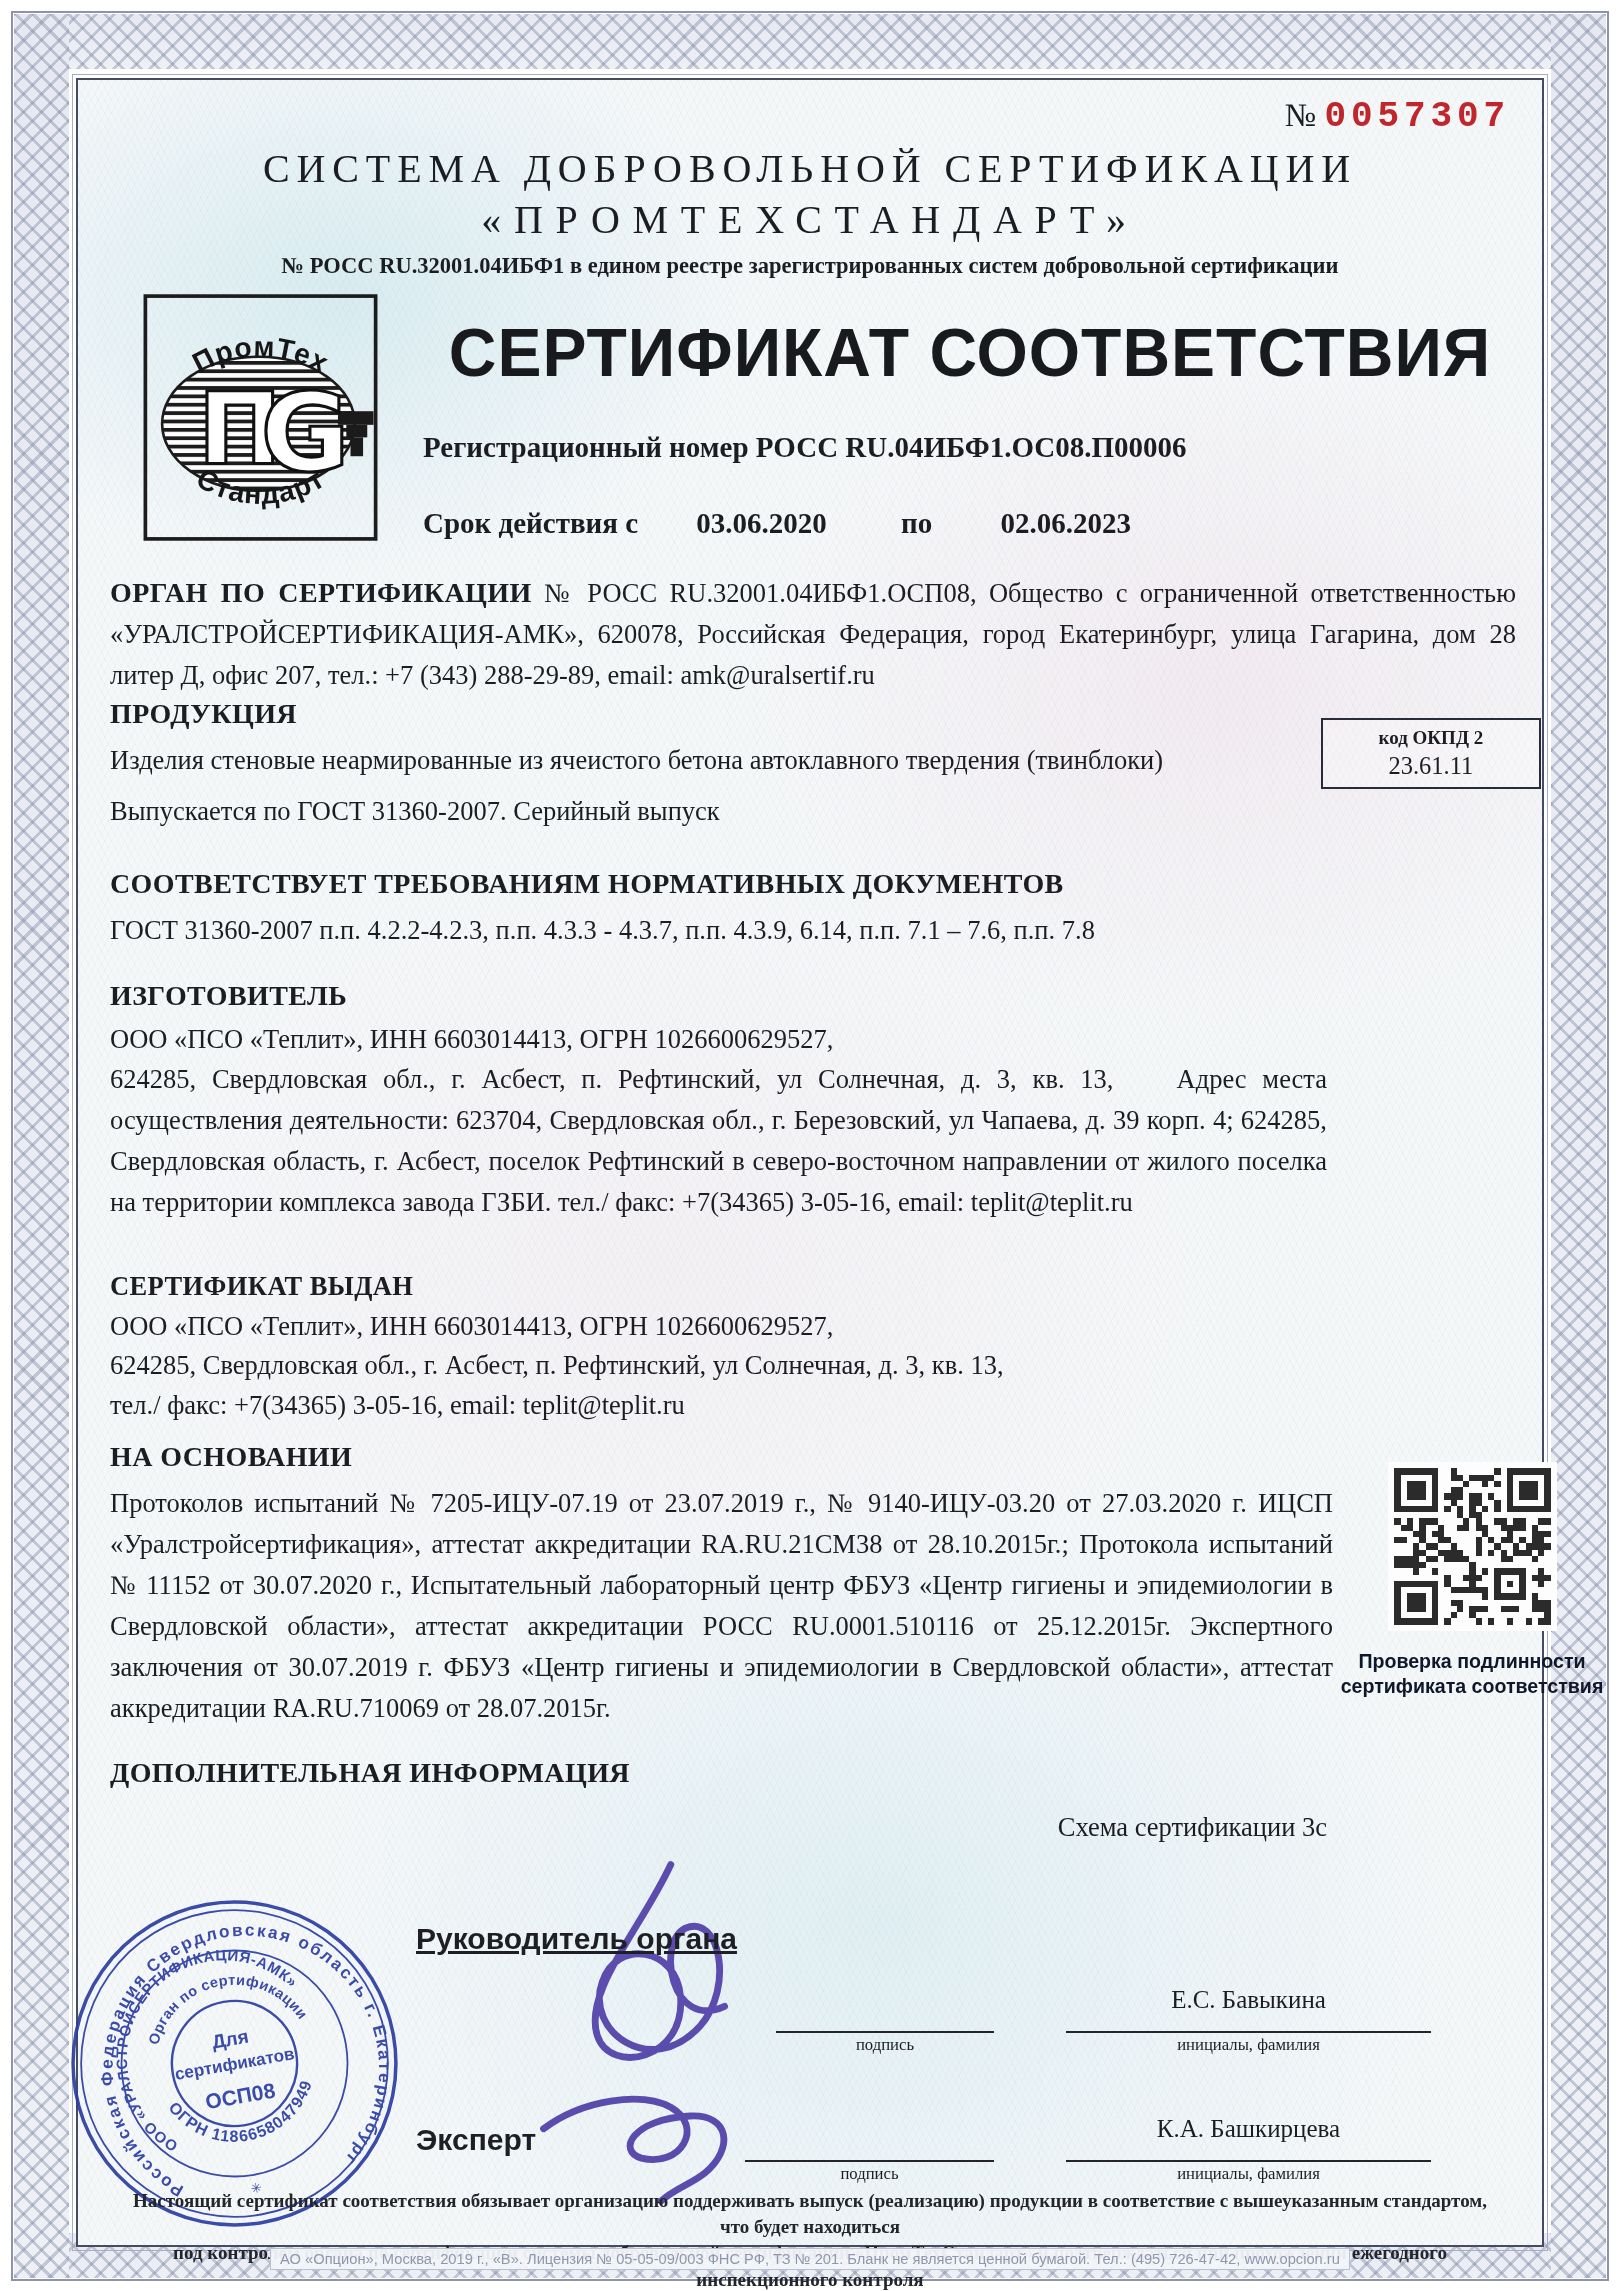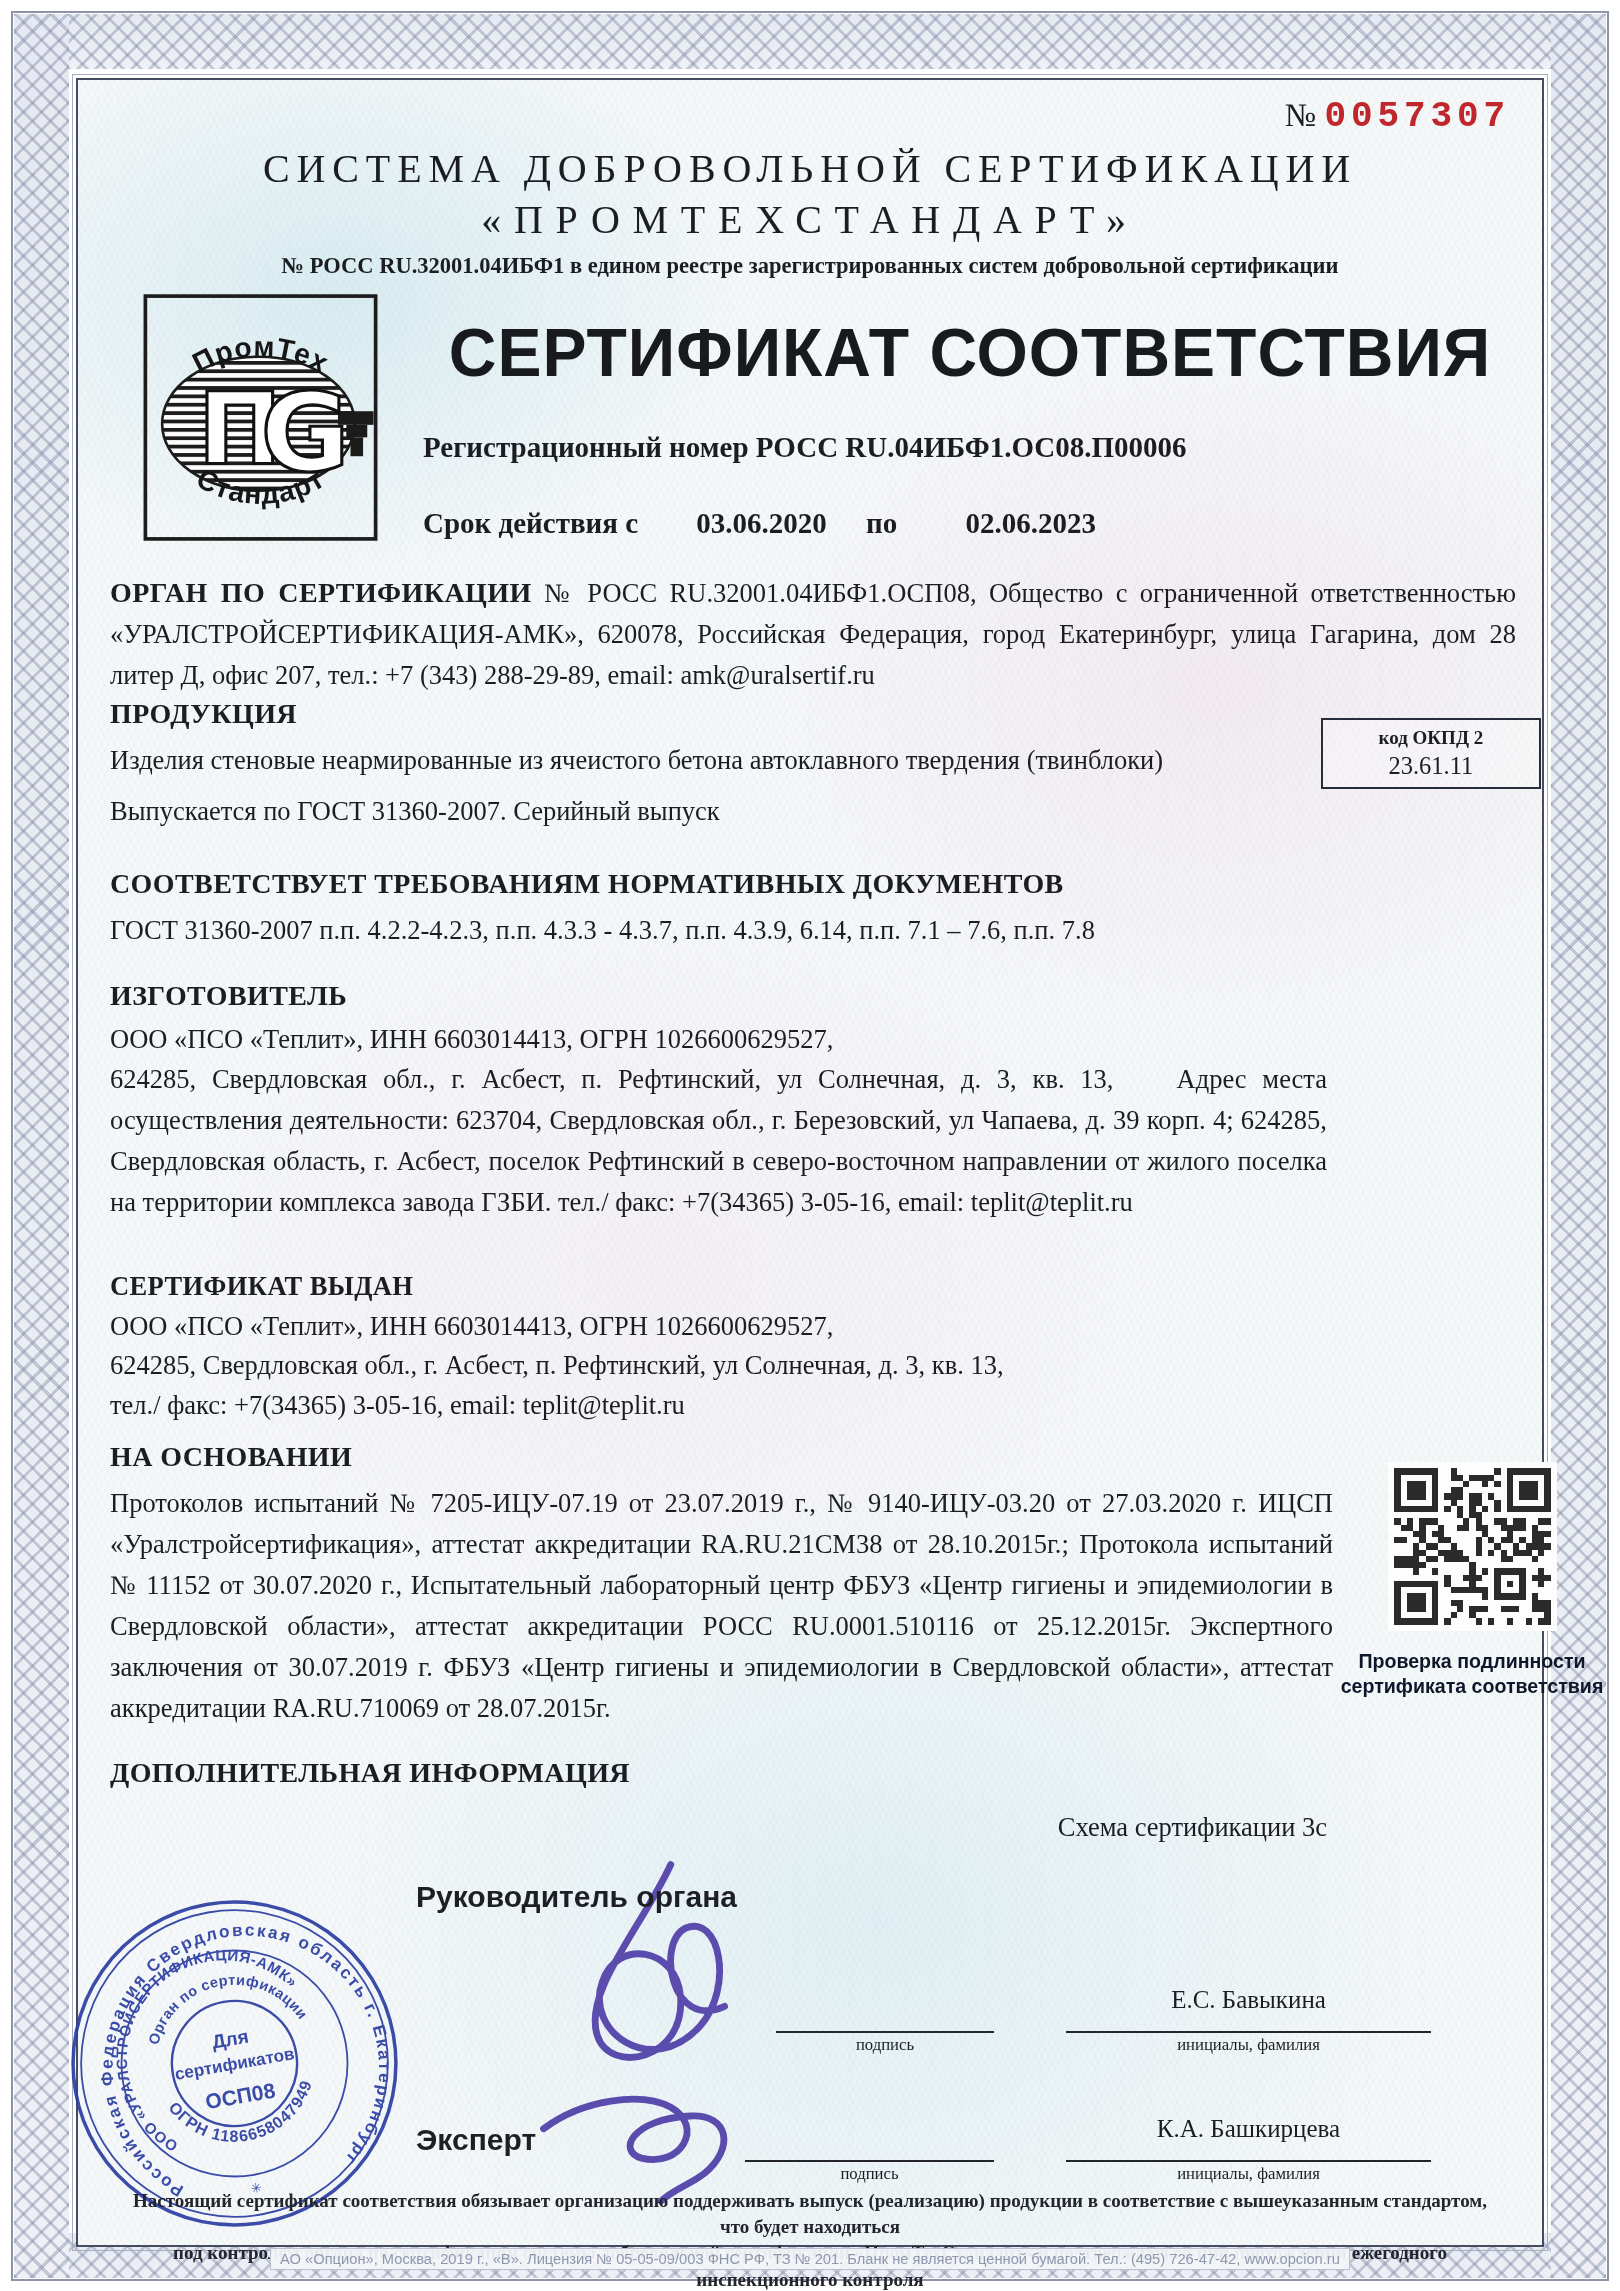--- a/index.html
+++ b/index.html
@@ -35,21 +35,21 @@
   .brand-title{top:196px;left:0;right:0;text-align:center;font-size:40px;letter-spacing:12.7px;white-space:nowrap;}
   .registry-line{top:253px;left:0;right:0;text-align:center;font-weight:700;font-size:22.5px;white-space:nowrap;}
   
   .logo{left:143px;top:294px;width:235px;height:247px;}
   
   .main-title{left:421px;top:314px;width:1098px;text-align:center;
       font-family:"Liberation Sans",sans-serif;font-weight:700;font-size:66px;
       letter-spacing:1px;color:#181a1e;transform:scaleY(1.04);}
   .reg-number{left:423px;top:431px;font-weight:700;font-size:29px;white-space:nowrap;}
   .validity{left:423px;top:507px;font-weight:700;font-size:29px;white-space:nowrap;}
-  .validity .g1{margin-left:51px;} .validity .g2{margin-left:32px;} .validity .g3{margin-left:61px;}
+  .validity .g1{margin-left:51px;} .validity .g2{margin-left:67px;} .validity .g3{margin-left:61px;}
   
   .sec-h{font-weight:700;font-size:28px;letter-spacing:0.4px;}
   .body{font-size:26.5px;line-height:1.55;text-align:justify;}
   .organ-sec{left:110px;top:571px;width:1406px;}
   .prod-sec{left:110px;top:698px;width:1194px;}
   .prod-sec .body{margin:9.8px 0 0 0;}
   .code-box{left:1321px;width:208px;border:2.9px solid #272c3a;text-align:center;
       padding:6.9px 3.9px;background:rgba(255,255,255,.25);}
   .code-box .cb-label{font-weight:700;font-size:19px;}
   .code-box .cb-value{font-size:24.5px;margin-top:2.9px;}
@@ -65,21 +65,21 @@
   .basis-sec .body{margin-top:9.8px;}
   .qr-wrap{left:1325px;top:1462px;width:294px;text-align:center;}
   .qr-svg{width:169px;height:169px;background:#fdfdfd;display:inline-block;}
   .qr-caption{margin-top:13.7px;font-family:"Liberation Sans",sans-serif;font-weight:700;
       font-size:19.6px;line-height:1.3;color:#0f172a;}
   .addl-sec{left:110px;top:1757px;width:1217px;}
   .addl-sec .body{margin-top:18px;text-align:right;}
   
   .stamp{left:63px;top:1892px;width:343px;height:343px;transform:rotate(-10deg);opacity:.92;}
   .role-label{font-family:"Liberation Sans",sans-serif;font-weight:700;font-size:30px;color:#1d1f24;white-space:nowrap;}
-  .role-head{left:416px;top:1880px;} .role-expert{left:416px;top:2123px;}
+  .role-head{left:416px;top:1922px;text-decoration:underline;} .role-expert{left:416px;top:2123px;}
   .sig-line{border-top:2px solid #23252b;height:0;}
   .sig-cap{font-size:16.7px;text-align:center;margin-top:2px;}
   .sign-name{font-size:25px;text-align:center;white-space:nowrap;}
   .l1l{left:776px;top:2031px;width:218px;} .l1r{left:1066px;top:2031px;width:365px;}
   .n1{left:1066px;top:1986px;width:365px;}
   .l2l{left:745px;top:2160px;width:249px;} .l2r{left:1066px;top:2160px;width:365px;}
   .n2{left:1066px;top:2115px;width:365px;}
   .handsig{left:524px;top:1835px;width:274px;height:382px;}
   
   .notes{left:125px;right:125px;top:2188px;text-align:center;font-weight:700;

